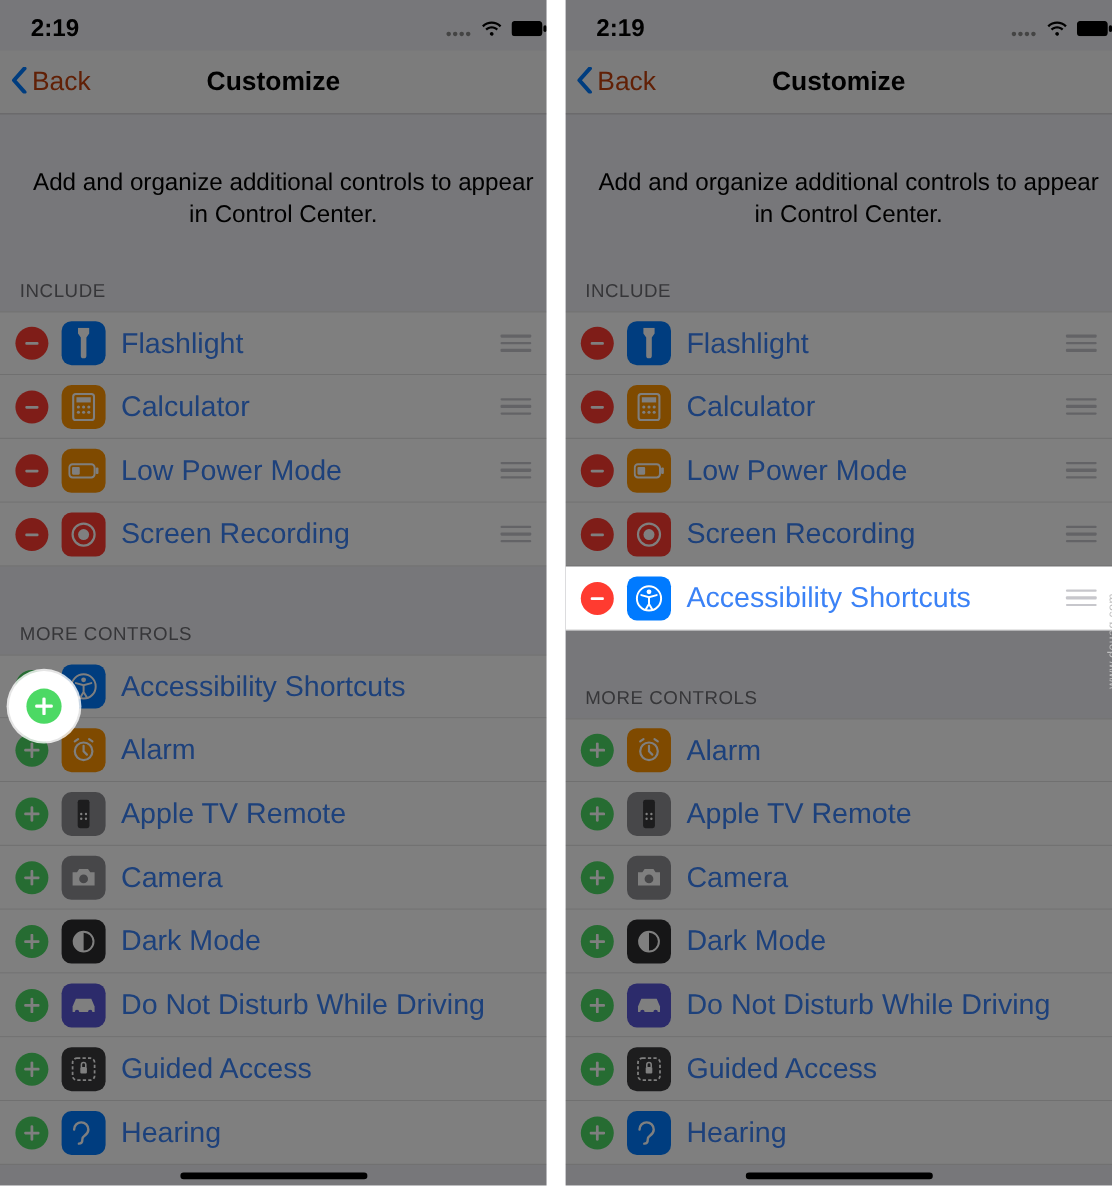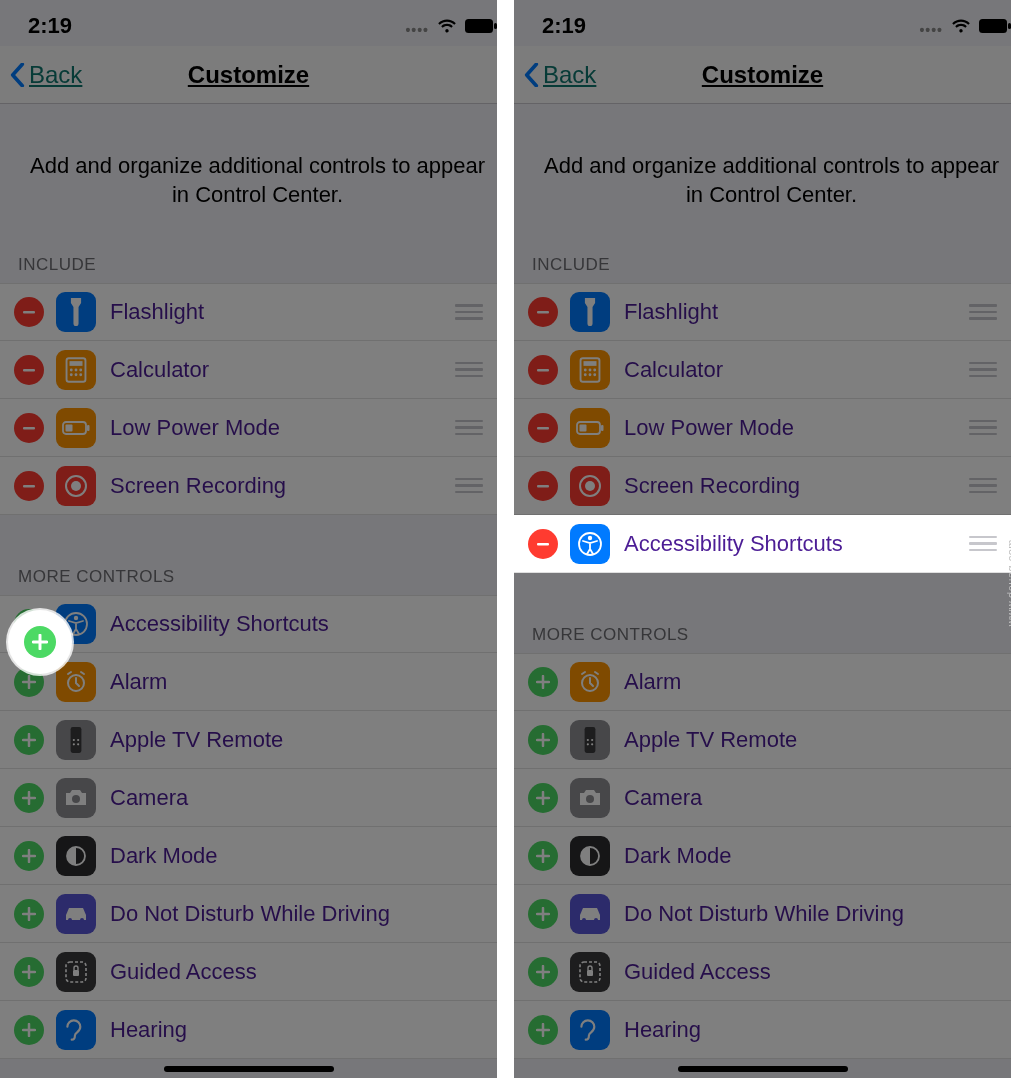--- a/index.html
+++ b/index.html
@@ -51,36 +51,33 @@
   .nav-bar {
     height: 58px;
     display: flex;
     align-items: center;
     position: relative;
     border-bottom: 1px solid #c8c7cc;
     background: #f8f8f8;
   }
   .back-btn {
     display: flex;
-    align-items: center;
-    color: #0f766e;
+    color: #c2410c;
     font-size: 24px;
     padding-left: 10px;
     gap: 4px;
-    text-decoration: underline;
   }
   .nav-title {
     position: absolute;
     left: 0; right: 0;
     text-align: center;
     font-weight: 600;
     font-size: 24px;
     color: #000;
     pointer-events: none;
-    text-decoration: underline;
   }
   .descrip {
     padding: 48px 12px 36px 30px;
     text-align: center;
     font-size: 22px;
     color: #000;
     line-height: 1.3;
   }
   .section-header {
     padding: 10px 18px 8px 18px;
@@ -116,22 +113,22 @@
     width: 40px; height: 40px;
     border-radius: 9px;
     display: flex;
     align-items: center;
     justify-content: center;
     flex-shrink: 0;
     margin-right: 14px;
     color: #fff;
   }
   .row-label {
-    font-size: 22px;
-    color: #4c1d95;
+    font-size: 26px;
+    color: #3b82f6;
     flex: 1;
   }
   .drag-handle {
     width: 28px;
     display: flex;
     flex-direction: column;
     gap: 4px;
     align-items: stretch;
   }
   .drag-handle span {

